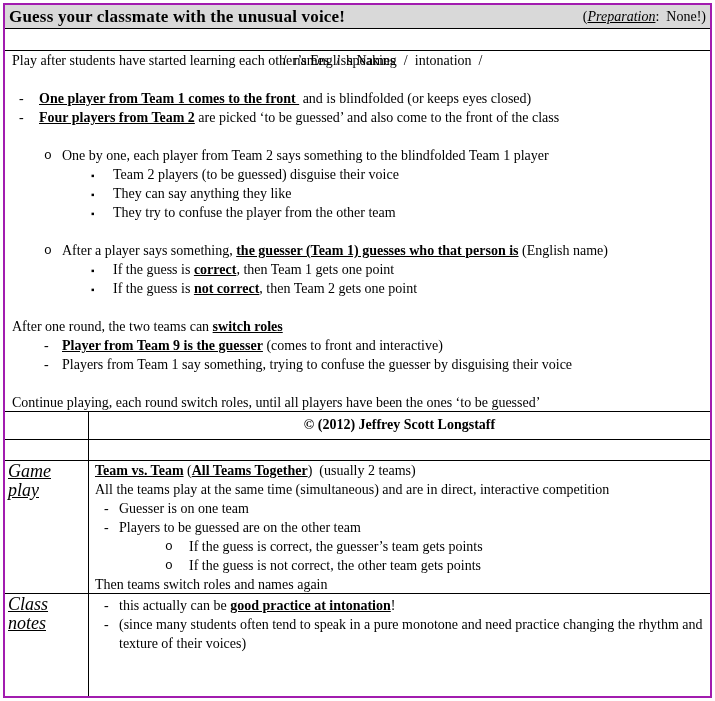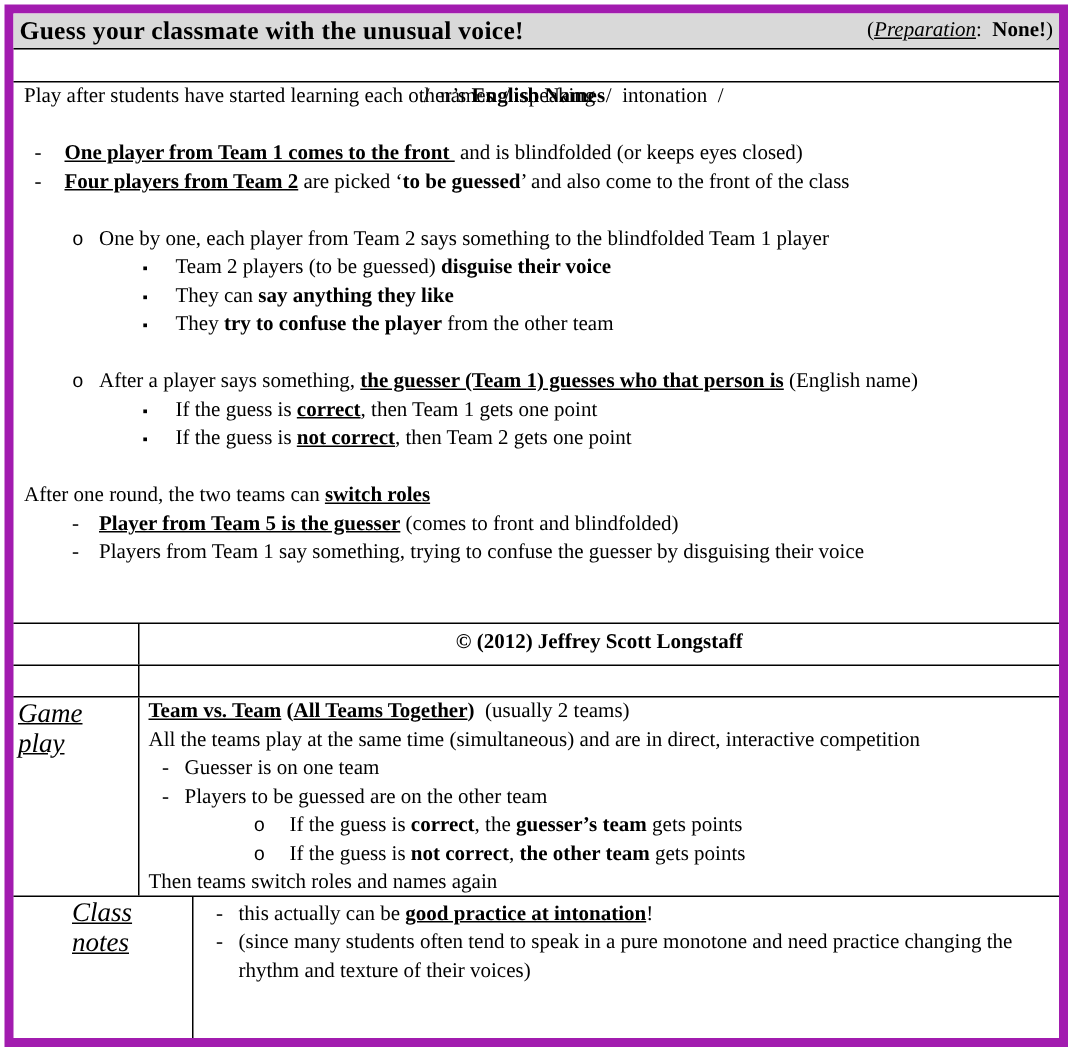--- a/index.html
+++ b/index.html
@@ -3,21 +3,21 @@
 <meta charset="utf-8">
 <style>
   html, body { margin:0; padding:0; }
   body {
     width:715px; height:701px; background:#ffffff; color:#000;
     font-family:"Liberation Serif","DejaVu Serif",serif;
     font-size:14px; position:relative; overflow:hidden;
   }
   .doc {
     position:absolute; left:3px; top:3px; width:709px; height:695px;
-    border:6px solid #a21caf; box-sizing:border-box;
+    border:2px solid #a21caf; box-sizing:border-box;
     display:flex; flex-direction:column; background:#fff;
   }
   .row { box-sizing:border-box; border-bottom:1px solid #000; flex:0 0 auto; }
   .row:last-child { border-bottom:none; }
 
   
   .header-row {
     height:24px; background:#d9d9d9;
     display:flex; align-items:center; justify-content:space-between;
     padding:0 4px; font-size:14px;
@@ -30,21 +30,21 @@
 
   
   .cell { box-sizing:border-box; overflow:hidden; }
   .line { position:relative; line-height:19px; min-height:19px; white-space:pre-wrap; }
   .line.blank { height:19px; }
   .bullet { position:absolute; top:0; }
   .bullet-o { font-family:"Liberation Mono","DejaVu Sans Mono",monospace; font-size:13px; }
   .bullet-sq { font-size:10px; top:1px; }
 
   .s-p {}
-  .s-b  { font-weight:bold; }
+  .s-b  { font-weight:normal; }
   .s-bu { font-weight:bold; text-decoration:underline; }
   .s-iu { font-style:italic; text-decoration:underline; }
 
   
   .body-row { height:361px; }
   .body-cell { padding:0 3px; height:100%; }
   .body-cell .ind-0 { padding-left:4px;  }
   .body-cell .ind-1 { padding-left:31px; }
   .body-cell .ind-1 .bullet { left:11px; }
   .body-cell .ind-2 { padding-left:54px; }
@@ -59,21 +59,21 @@
     box-sizing:border-box; padding:1px 2px 0 3px;
   }
   .right-cell { flex:1 1 auto; box-sizing:border-box; }
   .section-label { font-style:italic; text-decoration:underline; font-size:18px; line-height:19px; }
 
   .copyright-row { height:28px; }
   .copyright-row .right-cell { text-align:center; font-weight:bold; line-height:26px; }
   .spacer-row { height:21px; }
 
   .game-row { height:133px; }
-  .notes-row { flex:1 1 auto; border-bottom:none;margin-left:36px; }
+  .notes-row { flex:1 1 auto; border-bottom:none; }
   .variations-row { height:22px; }
 
   .content-cell { padding:0 3px; }
   .content-cell .ind-0 { padding-left:3px; }
   .content-cell .ind-1 { padding-left:27px; }
   .content-cell .ind-1 .bullet { left:12px; }
   .content-cell .ind-2 { padding-left:97px; }
   .content-cell .ind-2 .bullet { left:73px; }
   .notes-cell { padding-top:2px; }
 </style>
@@ -101,23 +101,24 @@
         <div class="line ind-2"><span class="bullet bullet-o">o</span><span class="s-p">One by one, each player from Team 2 says something to the blindfolded Team 1 player</span></div>
         <div class="line ind-3"><span class="bullet bullet-sq">▪</span><span class="s-p">Team 2 players (to be guessed) </span><span class="s-b">disguise their voice</span></div>
         <div class="line ind-3"><span class="bullet bullet-sq">▪</span><span class="s-p">They can </span><span class="s-b">say anything they like</span></div>
         <div class="line ind-3"><span class="bullet bullet-sq">▪</span><span class="s-p">They </span><span class="s-b">try to confuse the player</span><span class="s-p"> from the other team</span></div>
         <div class="line blank"></div>
         <div class="line ind-2"><span class="bullet bullet-o">o</span><span class="s-p">After a player says something, </span><span class="s-bu">the guesser (Team 1) guesses who that person is</span><span class="s-p"> (English name)</span></div>
         <div class="line ind-3"><span class="bullet bullet-sq">▪</span><span class="s-p">If the guess is </span><span class="s-bu">correct</span><span class="s-p">, then Team 1 gets one point</span></div>
         <div class="line ind-3"><span class="bullet bullet-sq">▪</span><span class="s-p">If the guess is </span><span class="s-bu">not correct</span><span class="s-p">, then Team 2 gets one point</span></div>
         <div class="line blank"></div>
         <div class="line ind-0"><span class="s-p">After one round, the two teams can </span><span class="s-bu">switch roles</span></div>
-        <div class="line ind-2"><span class="bullet bullet-dash">-</span><span class="s-bu">Player from Team 5 is the guesser</span><span class="s-p"> (comes to front and blindfolded)</span></div>
+        <div class="line ind-2"><span class="bullet bullet-dash">-</span><span class="s-bu">Player from Team 9 is the guesser</span><span class="s-p"> (comes to front and interactive)</span></div>
         <div class="line ind-2"><span class="bullet bullet-dash">-</span><span class="s-p">Players from Team 1 say something, trying to confuse the guesser by disguising their voice</span></div>
         <div class="line blank"></div>
+        <div class="line ind-0"><span class="s-p">Continue playing, each round switch roles, until all players have been the ones ‘</span><span class="s-b">to be guessed</span><span class="s-p">’</span></div>
       </div>
   </div>
 
   <div class="row two-col copyright-row">
     <div class="left-cell"></div>
     <div class="right-cell">© (2012) Jeffrey Scott Longstaff</div>
   </div>
 
   <div class="row two-col spacer-row">
     <div class="left-cell"></div>

